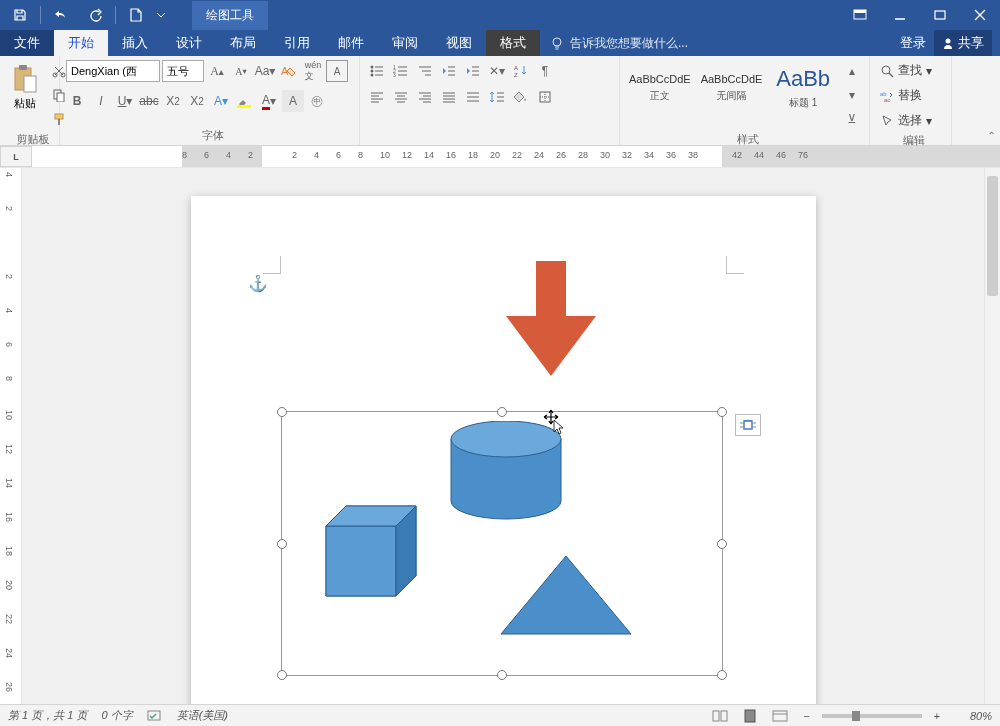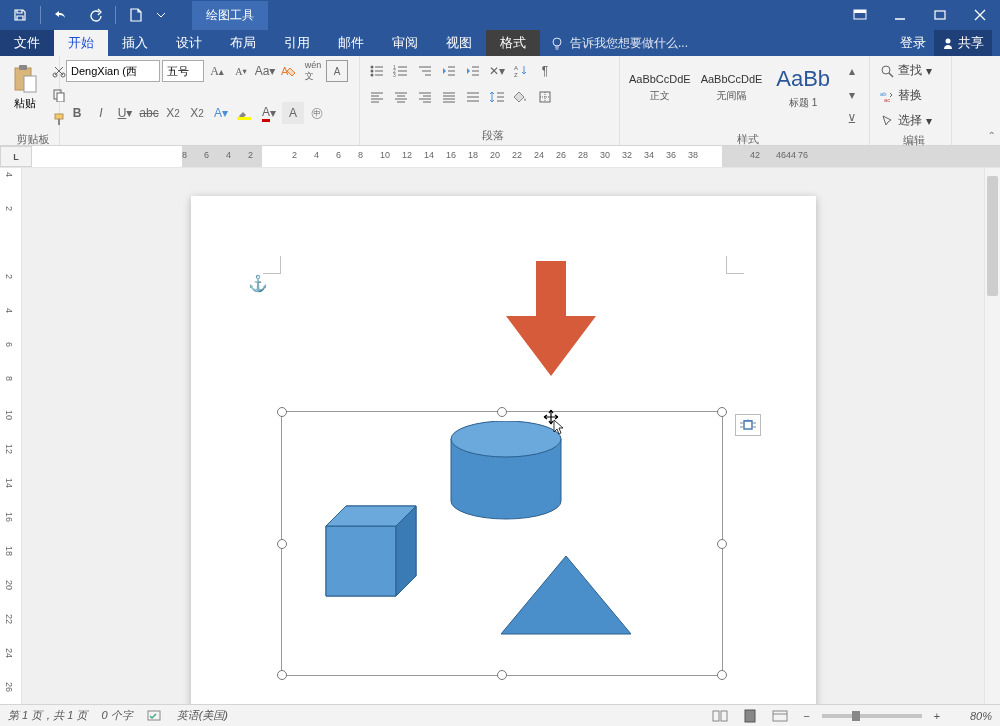--- a/index.html
+++ b/index.html
@@ -218,21 +218,21 @@
               <rect x="3" y="2" width="8" height="5" fill="#f4c969" stroke="#b8935a"></rect>
               <rect x="6" y="7" width="2" height="6" fill="#888"></rect>
             </svg>
           </div>
       </div>
     </div>
     <div class="rgroup-label">剪贴板</div>
   </div>
 
   <div class="rgroup" style="width:300px">
-    <div class="rgroup-content" style="flex-direction:column;gap:20px">
+    <div class="rgroup-content" style="flex-direction:column;gap:8px">
       <div class="rrow">
         <input class="font-sel" value="DengXian (西" style="">
         <input class="size-sel" value="五号" style="">
         <div class="rbtn-sm" style="font-family:serif">A<sup>▴</sup></div>
         <div class="rbtn-sm" style="font-family:serif;font-size:10px">A<sup>▾</sup></div>
         <div class="rbtn-sm">Aa▾</div>
         <div class="rbtn-sm">
             <svg width="16" height="14" viewBox="0 0 16 14">
               <text x="0" y="11" font-size="11" fill="#e67e39">A</text>
               <path d="M9 4l5 5-3 3-5-5z" fill="#fcd9b8" stroke="#e67e39"></path>
@@ -259,20 +259,21 @@
             <svg width="16" height="14" viewBox="0 0 16 14">
               <path d="M2 10l4-4 3 3-4 4z" fill="#888"></path>
               <rect x="0" y="11" width="14" height="3" fill="#ffff00"></rect>
             </svg>
           </div>
         <div class="rbtn-sm"><span style="border-bottom:3px solid #c00">A</span>▾</div>
         <div class="rbtn-sm" style="background:#e8e8e8">A</div>
         <div class="rbtn-sm">㊥</div>
       </div>
     </div>
+    <div class="rgroup-label">字体</div>
   </div>
 
   <div class="rgroup" style="width:260px">
     <div class="rgroup-content" style="flex-direction:column;gap:4px">
       <div class="rrow">
         <div class="rbtn-sm">
             <svg width="16" height="14" viewBox="0 0 16 14">
               <circle cx="3" cy="3" r="1.5" fill="#666"></circle>
               <line x1="6" y1="3" x2="14" y2="3" stroke="#666"></line>
               <circle cx="3" cy="7" r="1.5" fill="#666"></circle>
@@ -380,21 +381,20 @@
           </div>
         <div class="rbtn-sm">
             <svg width="14" height="14" viewBox="0 0 14 14">
               <rect x="2" y="2" width="10" height="10" fill="none" stroke="#666"></rect>
               <line x1="2" y1="7" x2="12" y2="7" stroke="#666" stroke-dasharray="1"></line>
               <line x1="7" y1="2" x2="7" y2="12" stroke="#666" stroke-dasharray="1"></line>
             </svg>
           </div>
       </div>
     </div>
-    <div class="rgroup-label">段落</div>
   </div>
 
   <div class="rgroup" style="width:250px">
     <div class="rgroup-content">
       <div class="style-item">
         <div class="style-preview" style="font-size:11px">AaBbCcDdE</div>
         <span>正文</span>
       </div>
       <div class="style-item">
         <div class="style-preview" style="font-size:11px">AaBbCcDdE</div>
@@ -465,22 +465,22 @@
       <span class="hruler-tick" style="left: 330px;">22</span>
       <span class="hruler-tick" style="left: 352px;">24</span>
       <span class="hruler-tick" style="left: 374px;">26</span>
       <span class="hruler-tick" style="left: 396px;">28</span>
       <span class="hruler-tick" style="left: 418px;">30</span>
       <span class="hruler-tick" style="left: 440px;">32</span>
       <span class="hruler-tick" style="left: 462px;">34</span>
       <span class="hruler-tick" style="left: 484px;">36</span>
       <span class="hruler-tick" style="left: 506px;">38</span>
       <span class="hruler-tick" style="left: 528px;"></span>
-      <span class="hruler-tick" style="left: 568px;">42</span>
-      <span class="hruler-tick" style="left: 604px;">44</span>
+      <span class="hruler-tick" style="left: 550px;">42</span>
+      <span class="hruler-tick" style="left: 572px;">44</span>
       <span class="hruler-tick" style="left: 594px;">46</span>
       <span class="hruler-tick" style="left: 616px;">76</span>
     </div>
 </div>
 
 <div class="doc-area">
   <div class="vruler" id="vruler">
       <span class="vruler-num" style="top: 4px;">4</span>
       <span class="vruler-num" style="top: 38px;">2</span>
       <span class="vruler-num" style="top: 72px;"></span>

